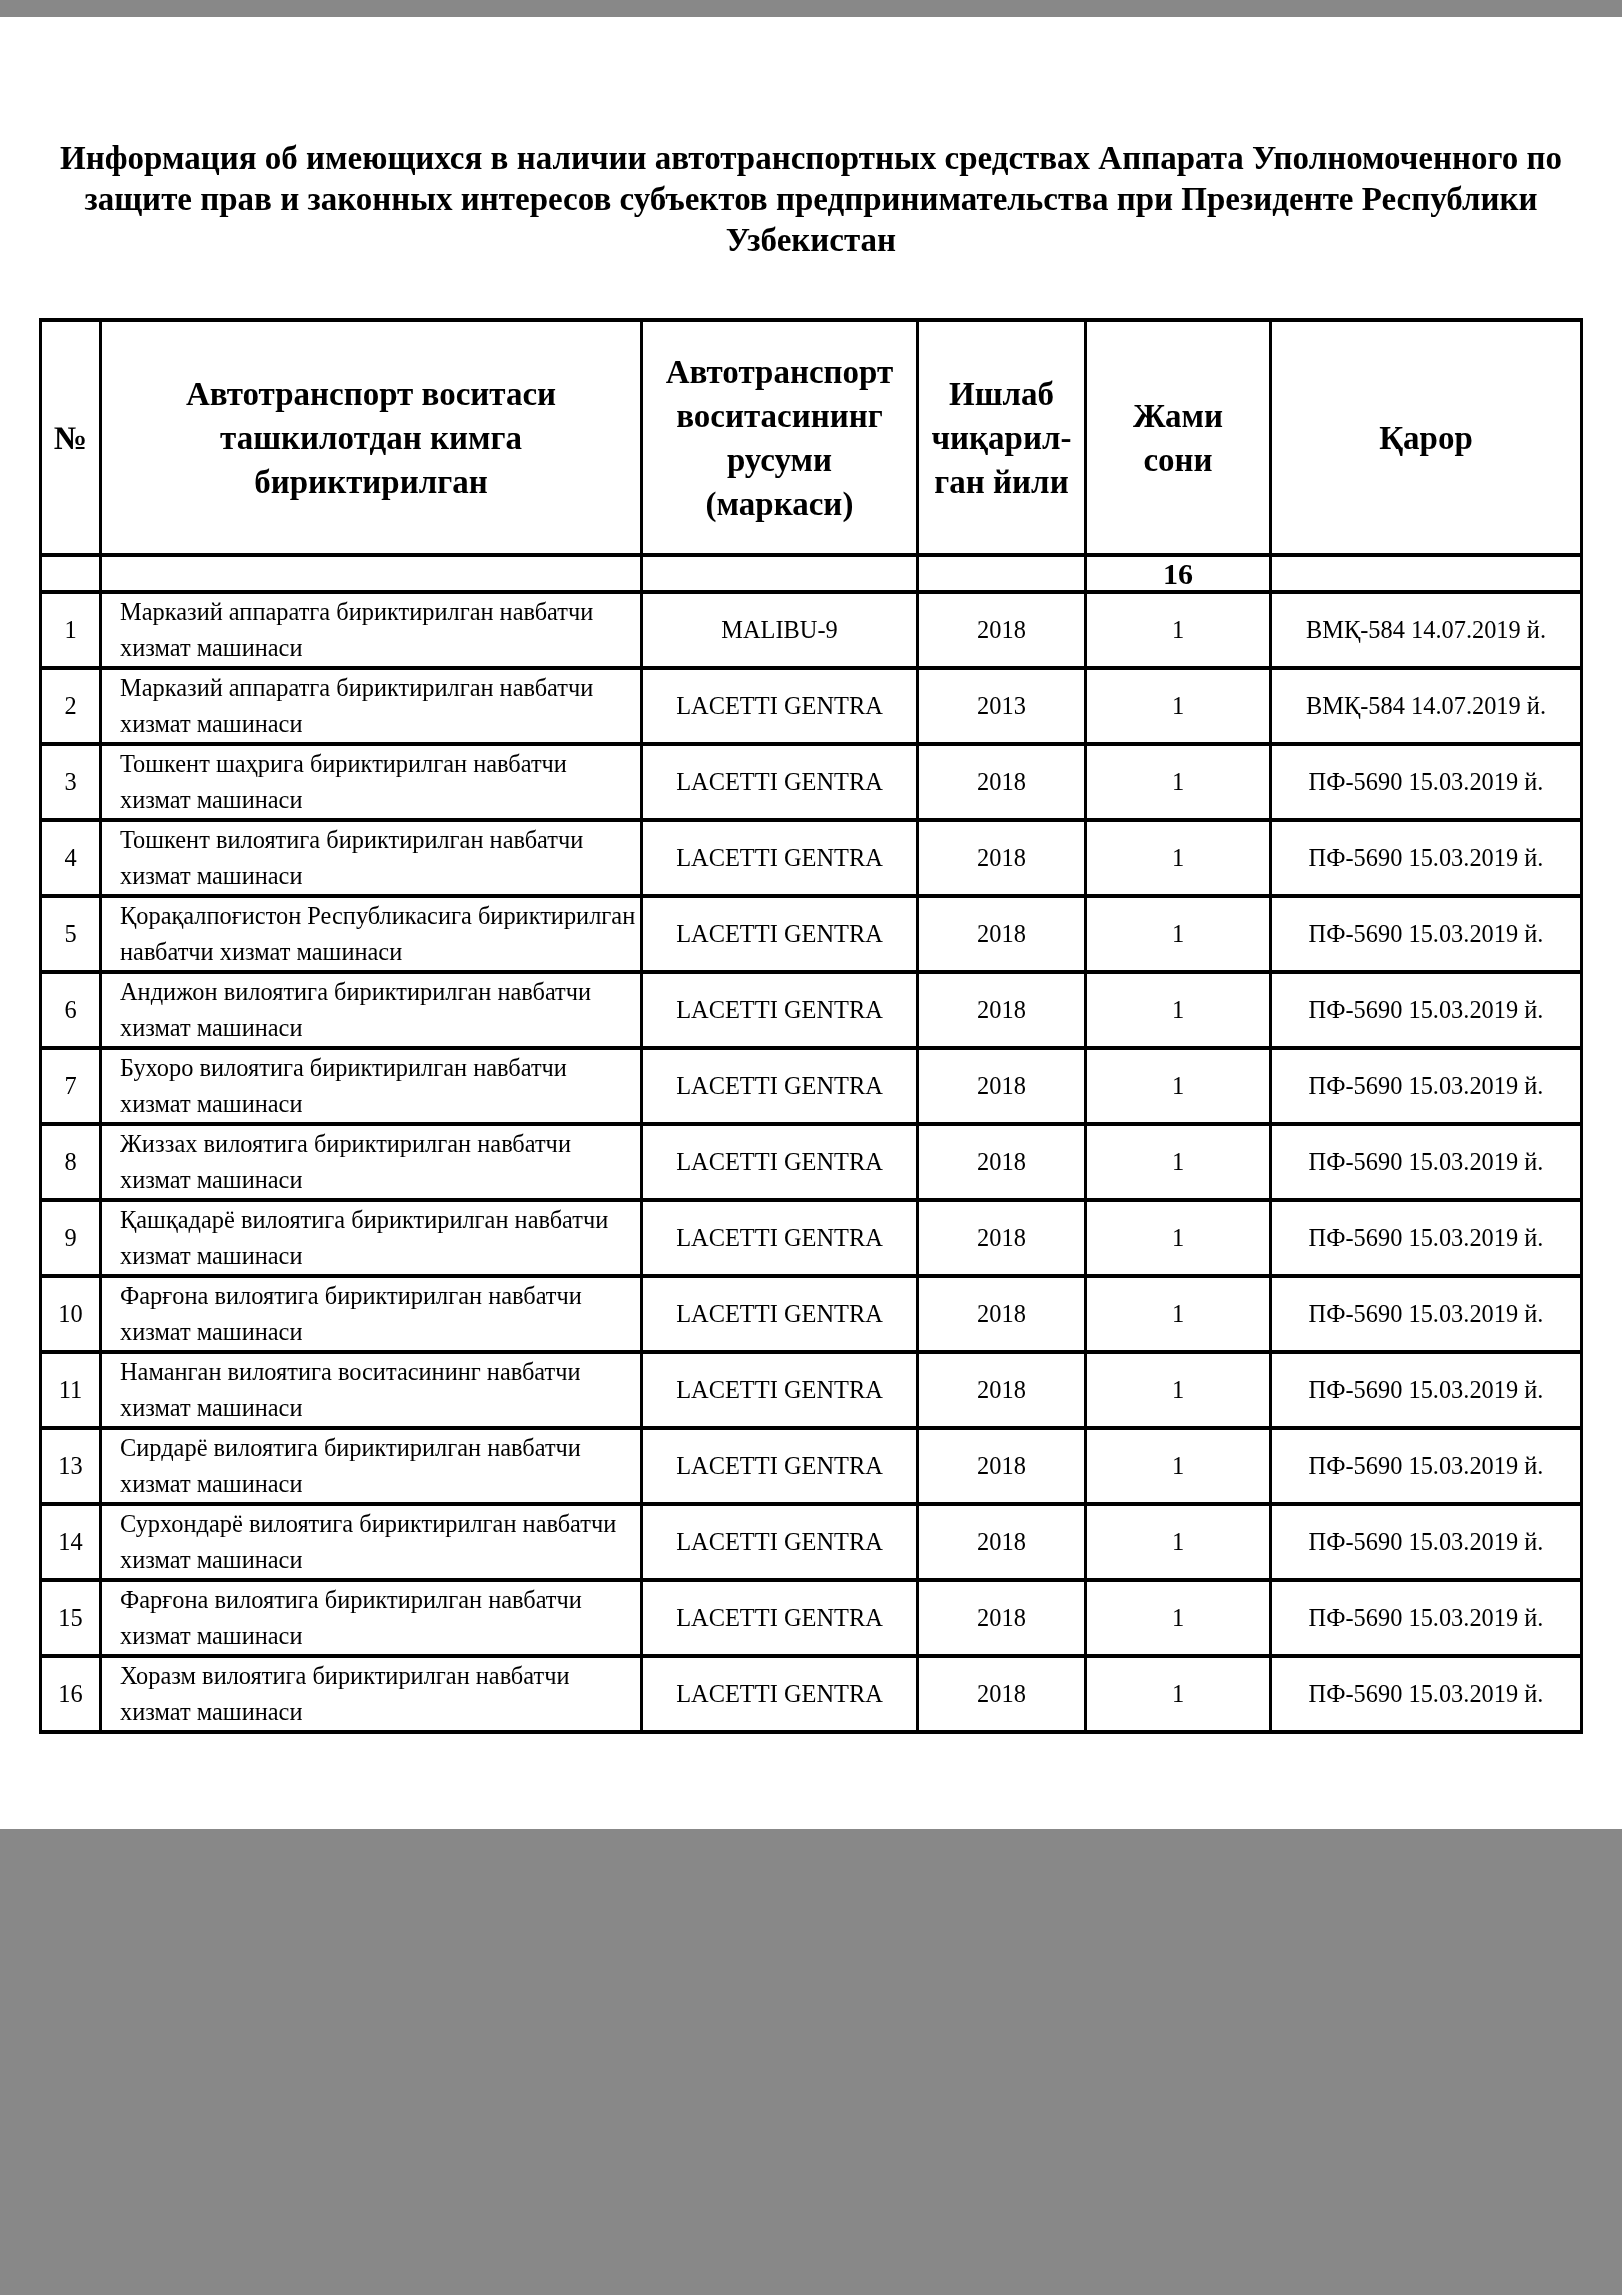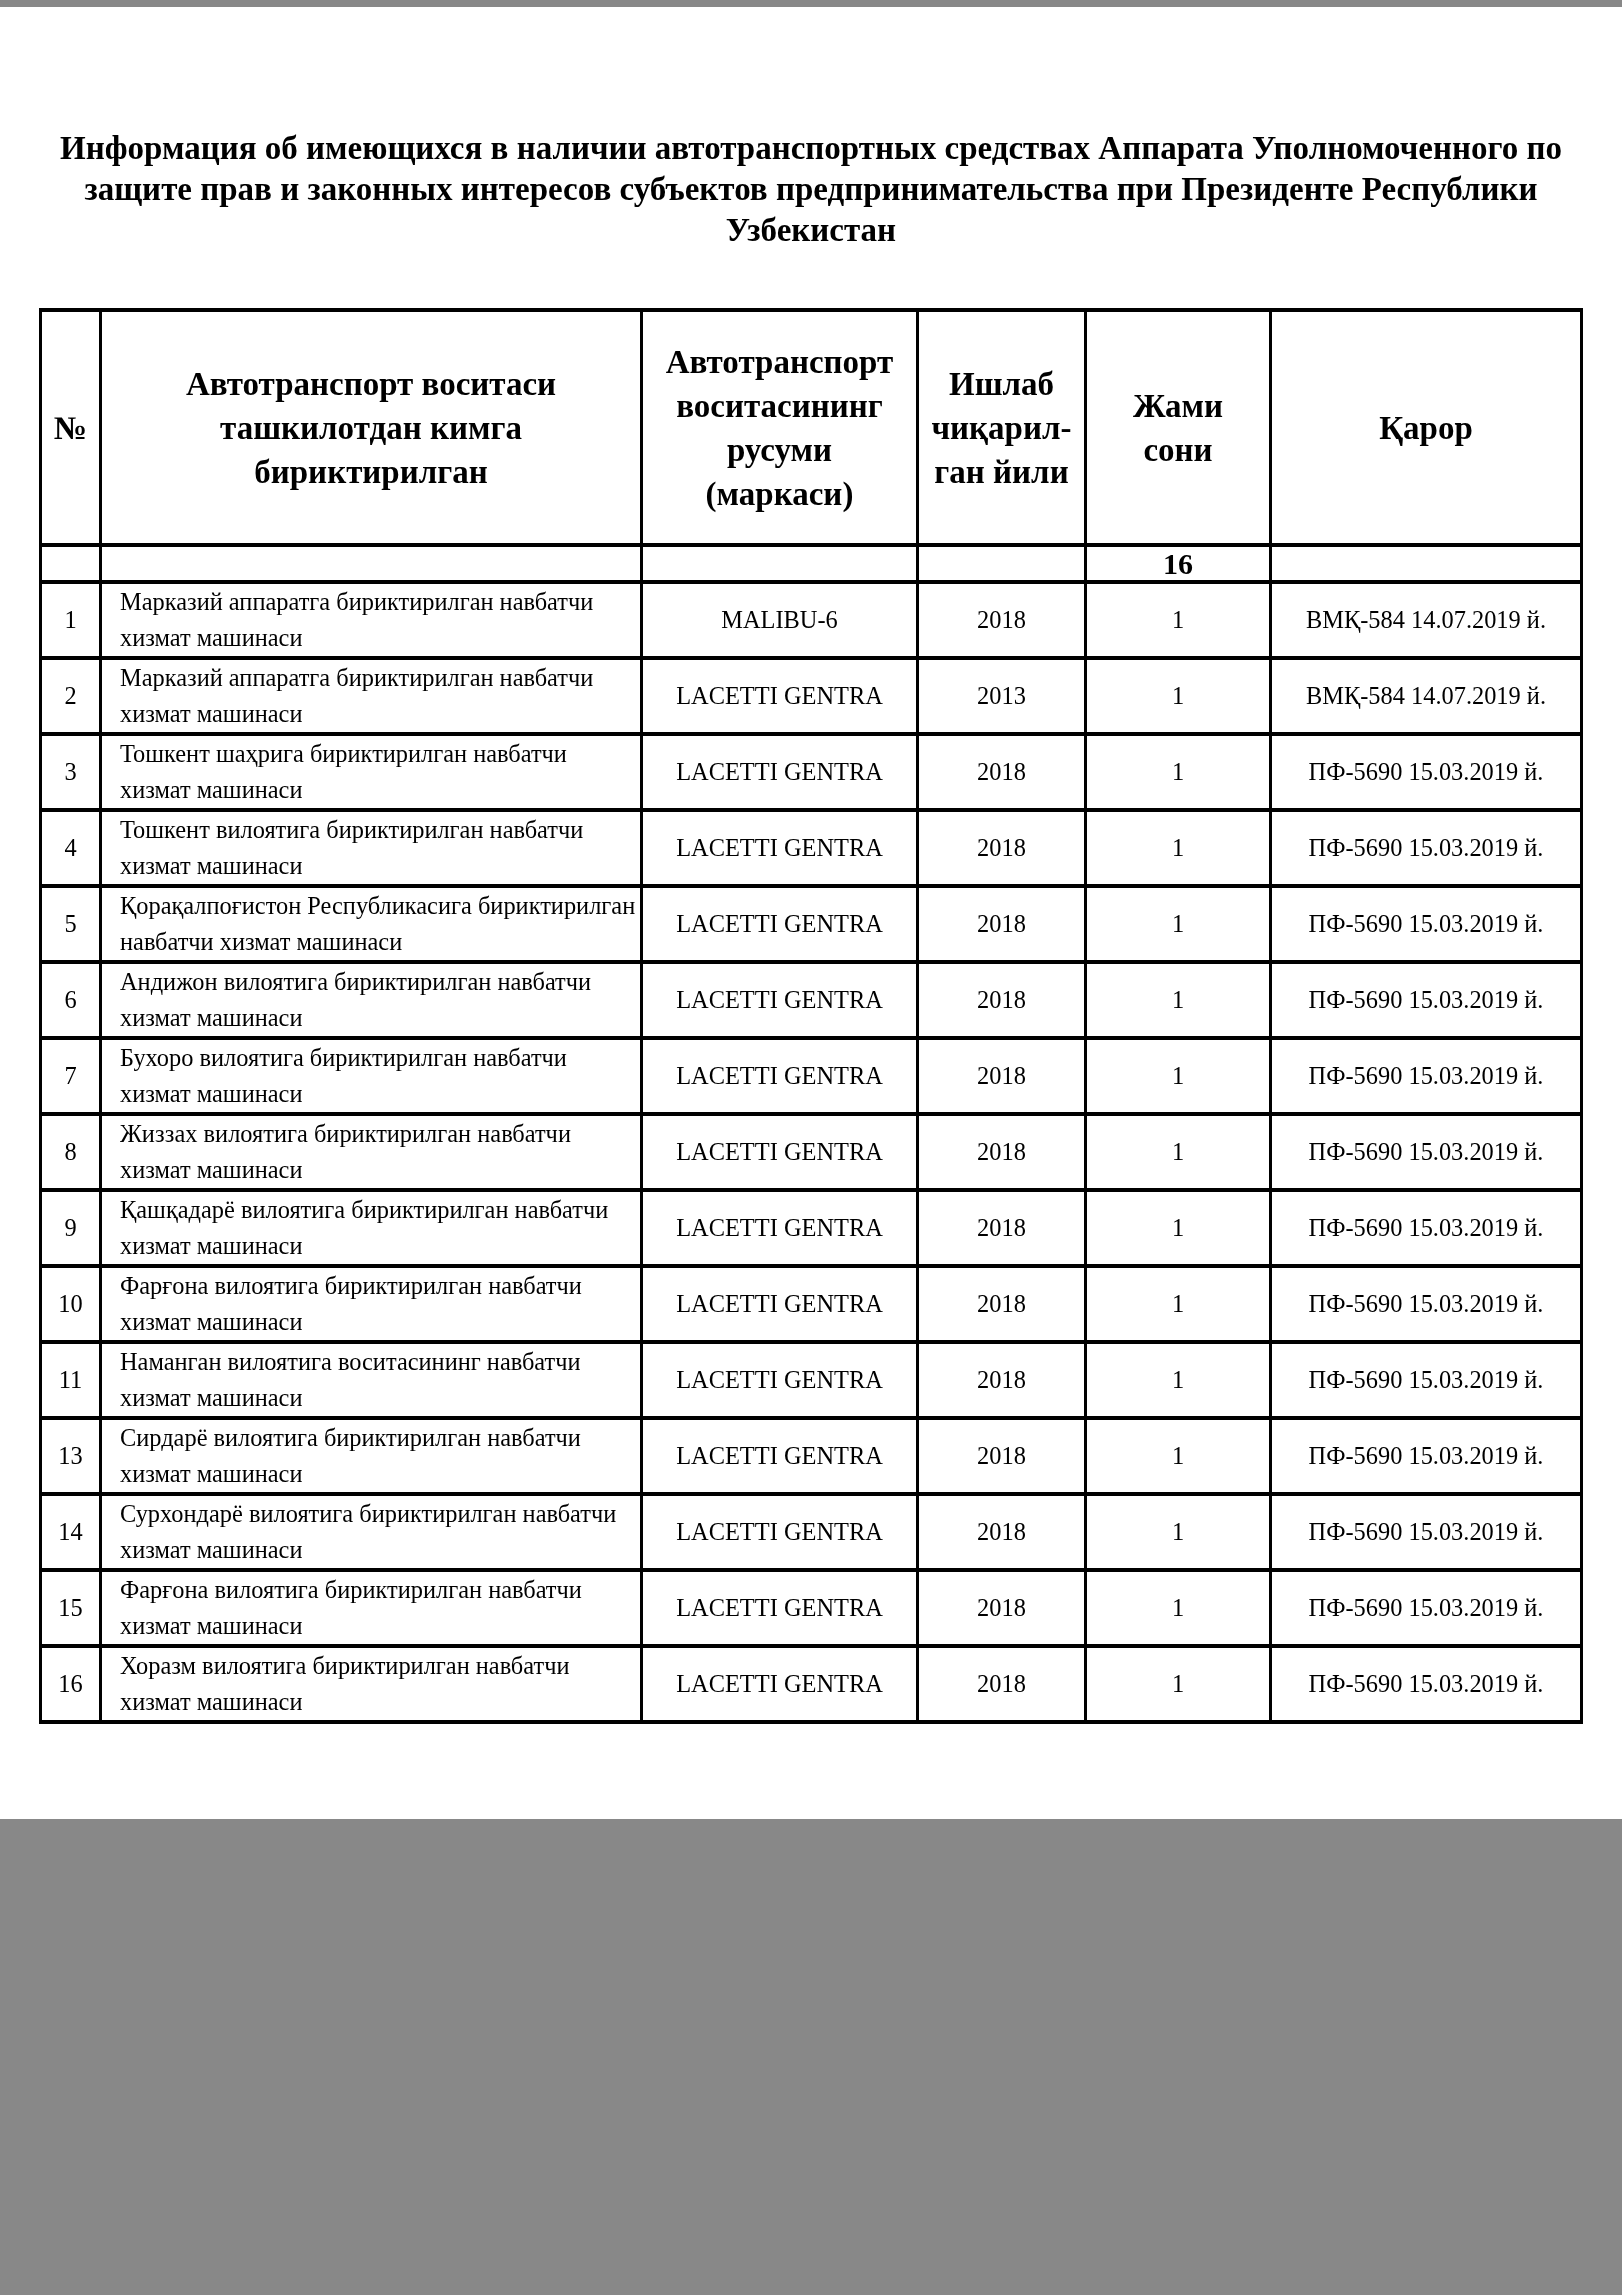--- a/index.html
+++ b/index.html
@@ -1,19 +1,19 @@
 <!DOCTYPE html>
 <html style="font-size:13px"><head>
 <meta charset="utf-8">
 <style>
   html,body{margin:0;padding:0;background:#888;}
   .page{
     width:1622px;height:1812px;background:#ffffff;color:#000000;
     font-family:"Liberation Serif","DejaVu Serif",serif;
-    margin:7px auto;overflow:hidden;box-sizing:border-box;
+    margin:17px auto;overflow:hidden;box-sizing:border-box;
   }
   .title{
     margin:0 auto;padding-top:121px;width:1515px;
     text-align:center;font-weight:bold;font-size:33px;line-height:41px;
     white-space:pre-line;
   }
   table.vehicles{
     border-collapse:collapse;table-layout:fixed;
     width:1541px;margin:57px auto 0 auto;
   }
@@ -81,21 +81,21 @@
         <td class="c-assign"></td>
         <td class="c-model"></td>
         <td class="c-year"></td>
         <td class="c-count">16</td>
         <td class="c-decision"></td>
       </tr>
     <tr class="data-row">
     <td class="c-num">1</td>
     <td class="c-assign">Марказий аппаратга бириктирилган навбатчи
 хизмат машинаси</td>
-    <td class="c-model">MALIBU-6</td>
+    <td class="c-model">MALIBU-9</td>
     <td class="c-year">2018</td>
     <td class="c-count">1</td>
     <td class="c-decision">ВМҚ-584 14.07.2019 й.</td>
   </tr>
         <tr class="data-row">
     <td class="c-num">2</td>
     <td class="c-assign">Марказий аппаратга бириктирилган навбатчи
 хизмат машинаси</td>
     <td class="c-model">LACETTI GENTRA</td>
     <td class="c-year">2013</td>

